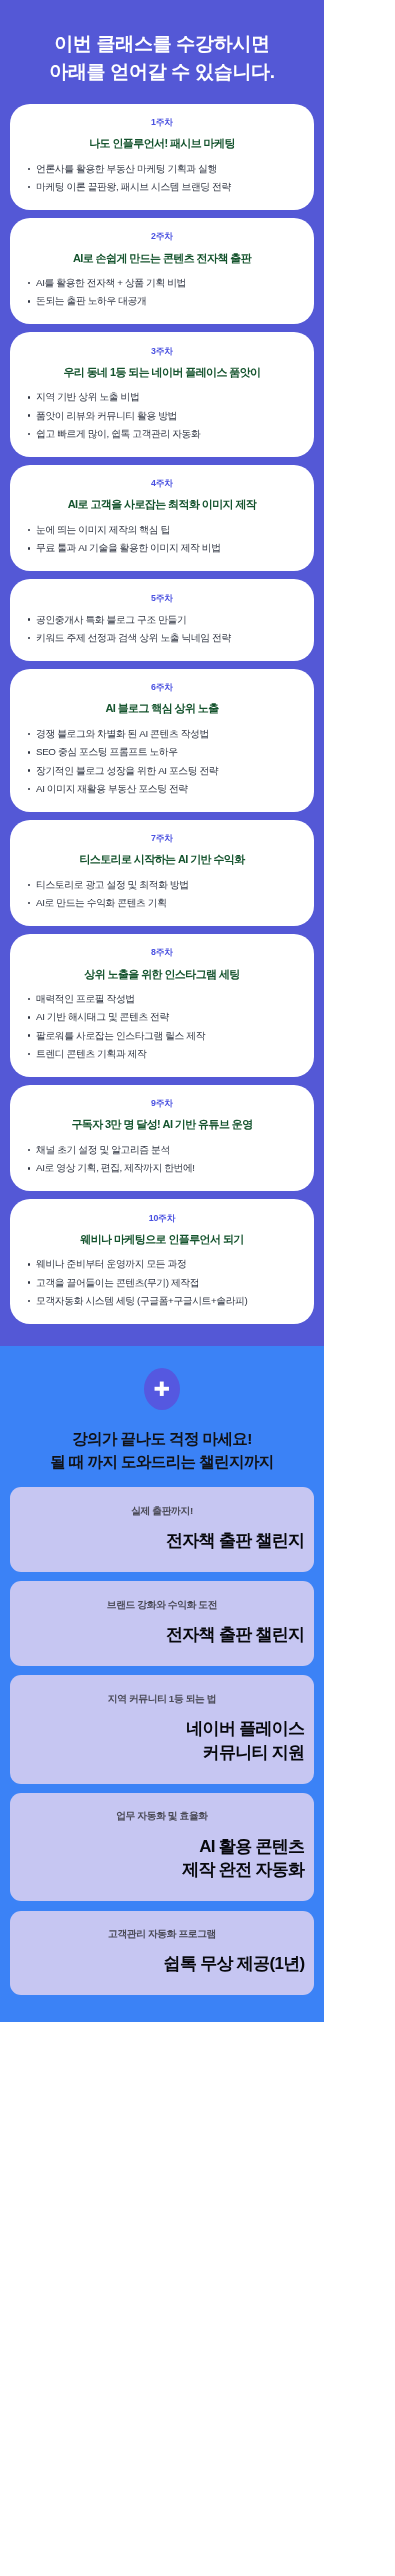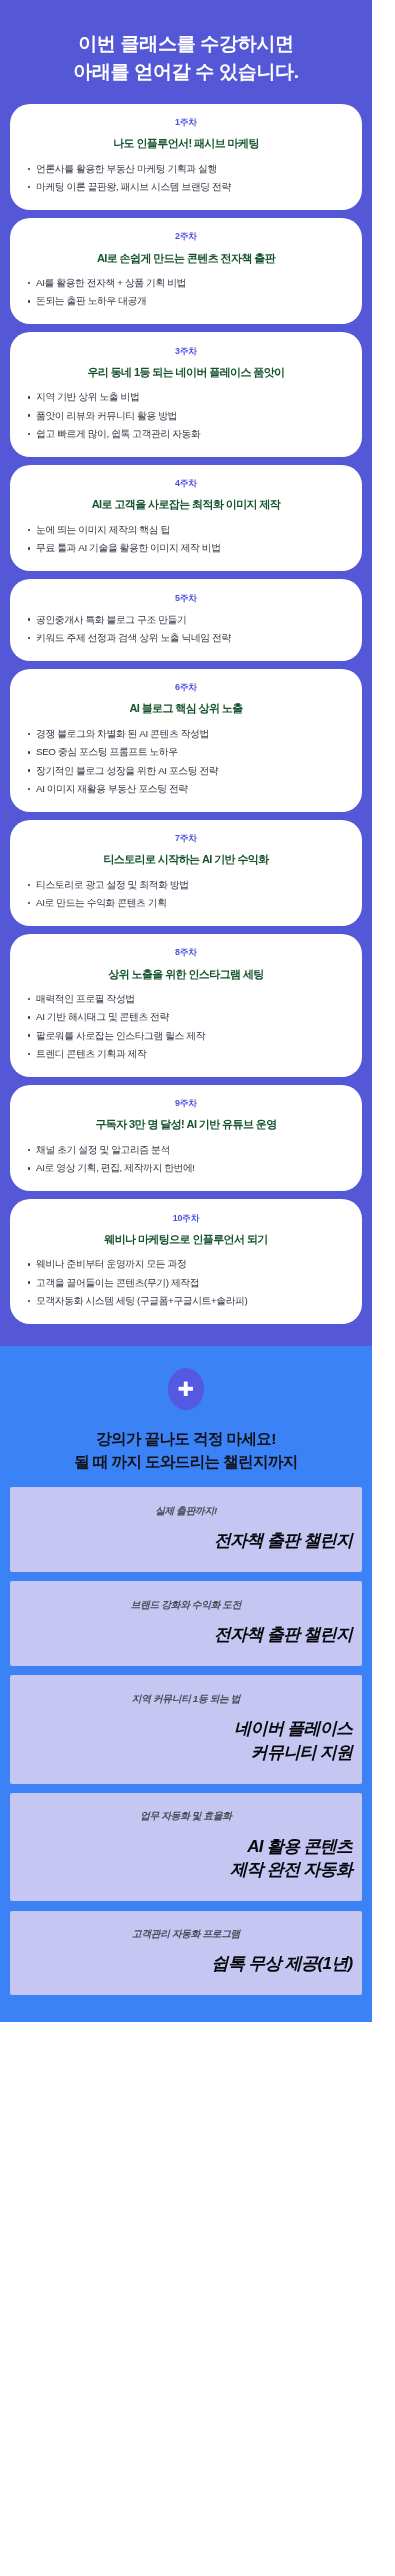--- a/index.html
+++ b/index.html
@@ -3,21 +3,21 @@
 <meta charset="utf-8">
 <title>커리큘럼</title>
 <style>
   * { margin:0; padding:0; box-sizing:border-box; }
   html, body {
     width:396px;
     font-family:"Liberation Sans","DejaVu Sans",sans-serif;
     background:#ffffff;
     -webkit-font-smoothing:antialiased;
   }
-  .page { width:372px; }
+  .page { width:324px; }
 
   
   .curriculum {
     background:#5458d6;
     padding:30px 10.3px 14.4px 10.3px;
   }
   .hero {
     text-align:center;
     color:#ffffff;
     font-weight:bold;
@@ -93,25 +93,24 @@
     font-weight:bold;
     font-size:15.5px;
     line-height:1.5;
     letter-spacing:-0.6px;
     margin-bottom:13.4px;
   }
   .challenge-heading .line { display:block; }
 
   .benefit-card {
     background:#c6c6f2;
-    border-radius:2px;
+    border-radius:11px;
     padding:17.5px 9.3px 19.6px 9.3px;
     margin-bottom:9.3px;
     text-align:center;
-    font-style:italic;
   }
   .benefit-card:last-child { margin-bottom:0; }
   .benefit-kicker {
     color:#4b4b57;
     font-size:9.8px;
     font-weight:bold;
     letter-spacing:-0.4px;
     margin-bottom:11.3px;
   }
   .benefit-title {

